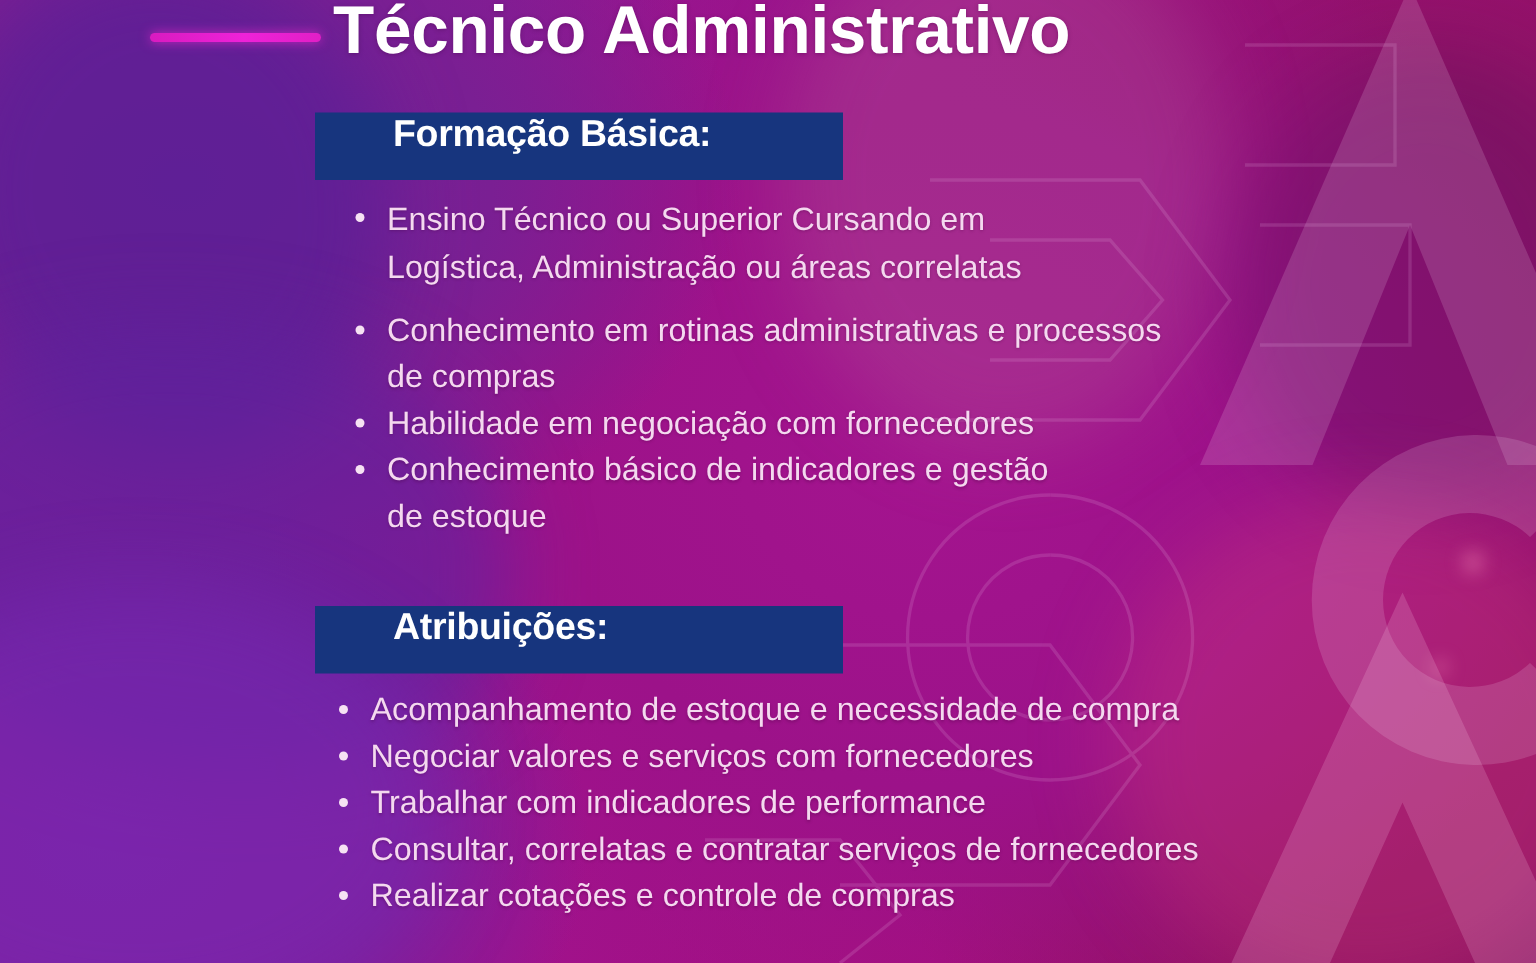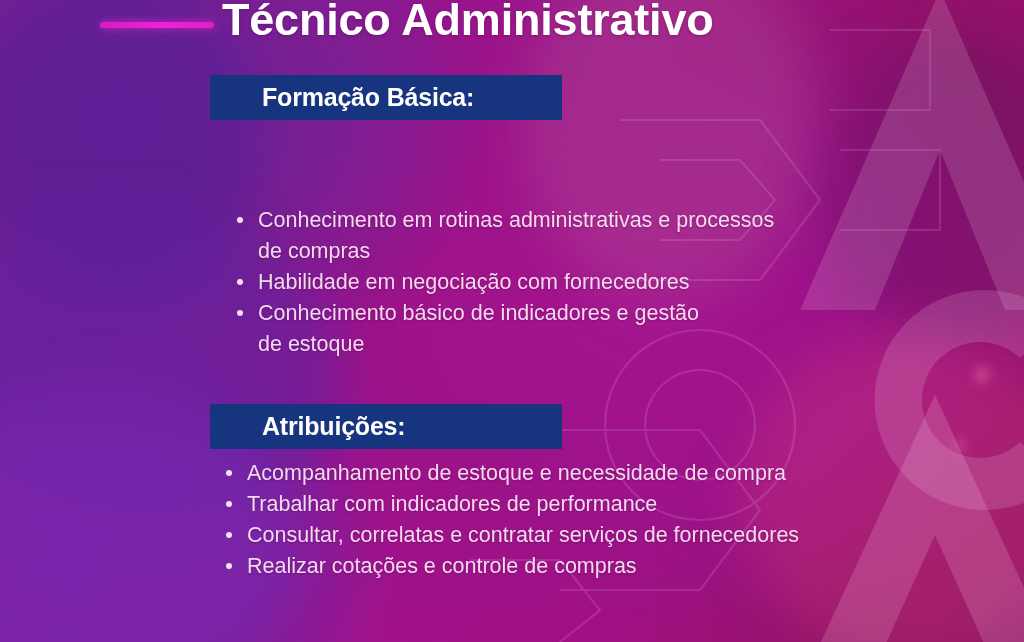--- a/index.html
+++ b/index.html
@@ -85,21 +85,21 @@
     font-size: 45px; font-weight: 700; color: #ffffff;
     letter-spacing: -0.2px; white-space: nowrap;
     text-shadow: 0 1px 3px rgba(60,0,60,0.35);
   }
 
   
   .section { position: absolute; left: 210px; }
   .sec-head {
     width: 352px; height: 45px;
     background: #17357e;
-    display: flex; align-items: center;
+    display: flex; align-items: flex-start;
   }
   .sec-head-label {
     color: #ffffff; font-size: 25px; font-weight: 700;
     padding-left: 52px; letter-spacing: -0.2px; white-space: nowrap;
   }
   .bullets { list-style: none; margin: 0; padding: 0; }
   .bullet-item {
     position: relative;
     color: #f4d9ef;
     font-size: 21.5px;
@@ -169,37 +169,42 @@
 
   <div id="title-row">
     <div id="title-dash"></div>
     <div id="title-text">Técnico Administrativo</div>
   </div>
 
   <div class="section" id="sec-formacao">
     <div class="sec-head">
       <span class="sec-head-label">Formação Básica:</span>
     </div>
+    <ul class="bullets">
+      <li class="bullet-item">Ensino Técnico ou Superior Cursando em
+Logística, Administração ou áreas correlatas</li>
+    </ul>
   </div>
 
   <div class="section" id="sec-requisitos">
     <ul class="bullets">
       <li class="bullet-item">Conhecimento em rotinas administrativas e processos
 de compras</li>
       <li class="bullet-item">Habilidade em negociação com fornecedores</li>
       <li class="bullet-item">Conhecimento básico de indicadores e gestão
 de estoque</li>
     </ul>
   </div>
 
   <div class="section" id="sec-atribuicoes">
     <div class="sec-head">
       <span class="sec-head-label">Atribuições:</span>
     </div>
     <ul class="bullets">
       <li class="bullet-item">Acompanhamento de estoque e necessidade de compra</li>
+      <li class="bullet-item">Negociar valores e serviços com fornecedores</li>
       <li class="bullet-item">Trabalhar com indicadores de performance</li>
       <li class="bullet-item">Consultar, correlatas e contratar serviços de fornecedores</li>
       <li class="bullet-item">Realizar cotações e controle de compras</li>
     </ul>
   </div>
 
 </div>
 
 </body></html>

